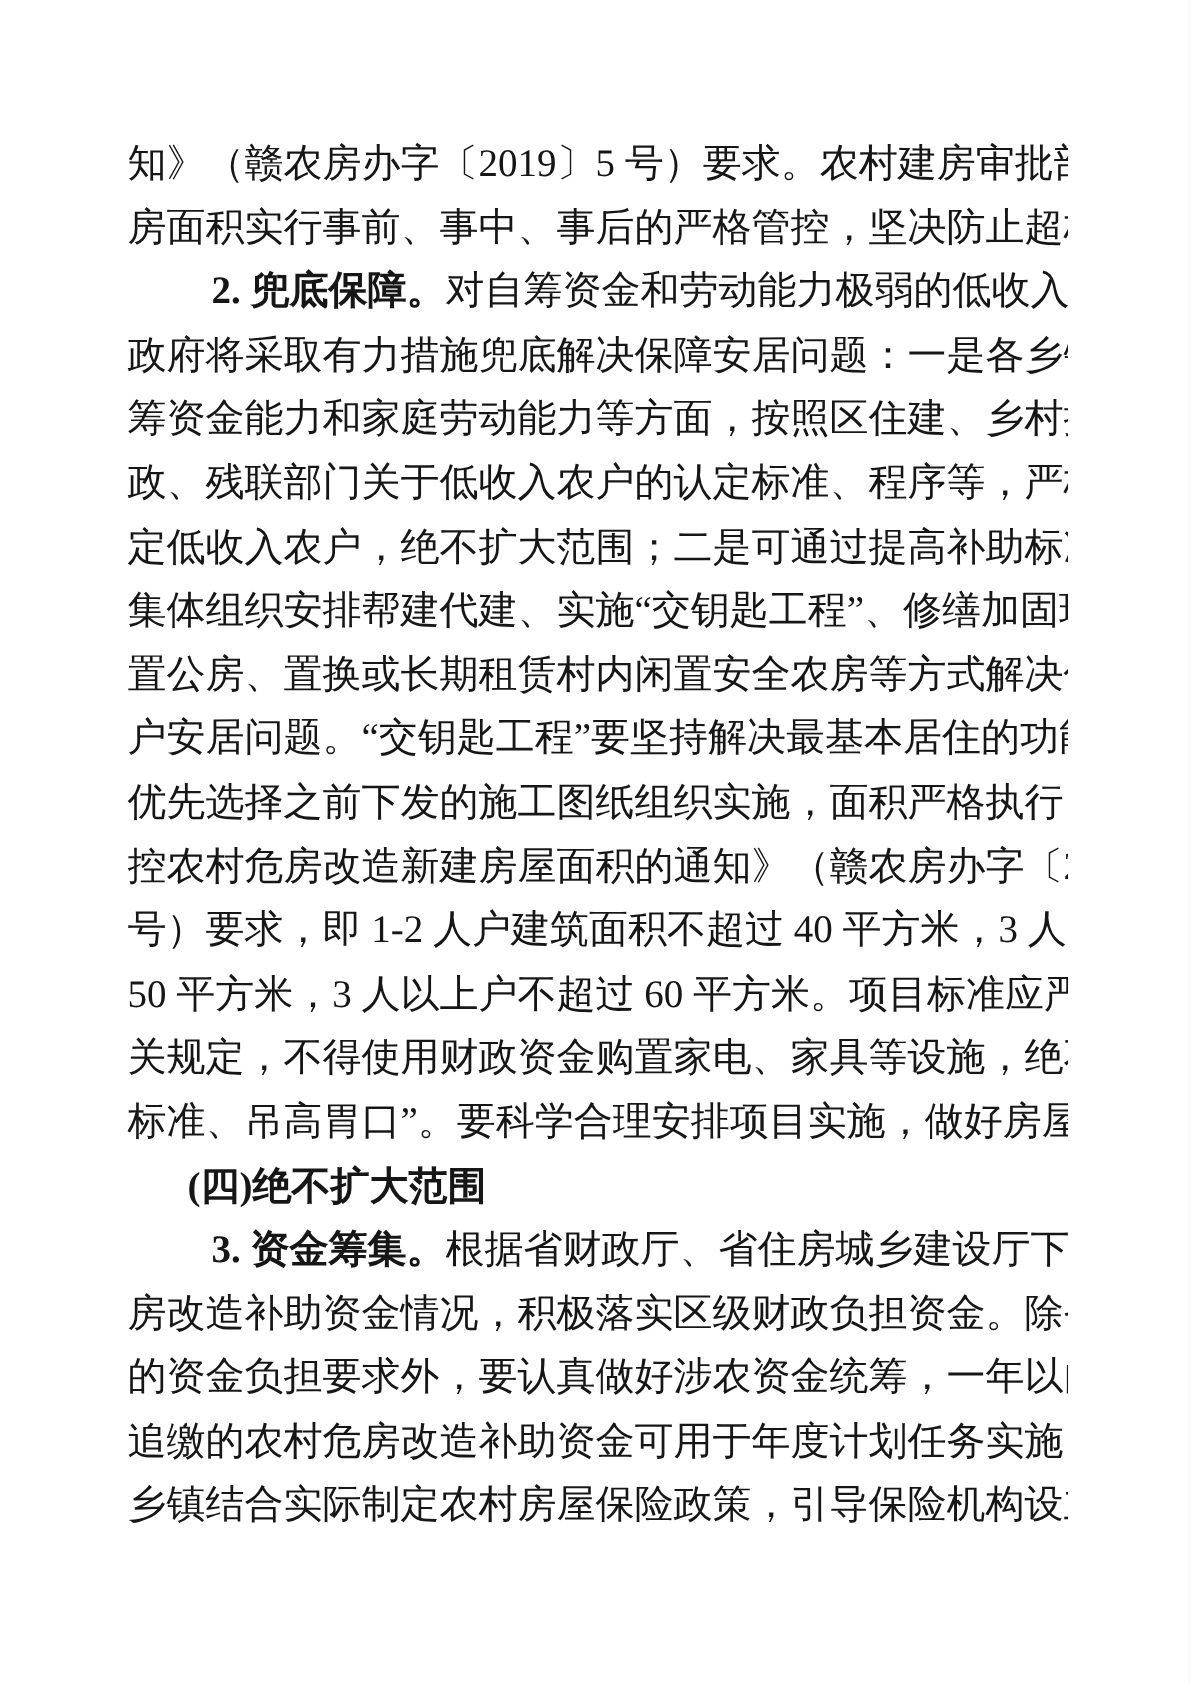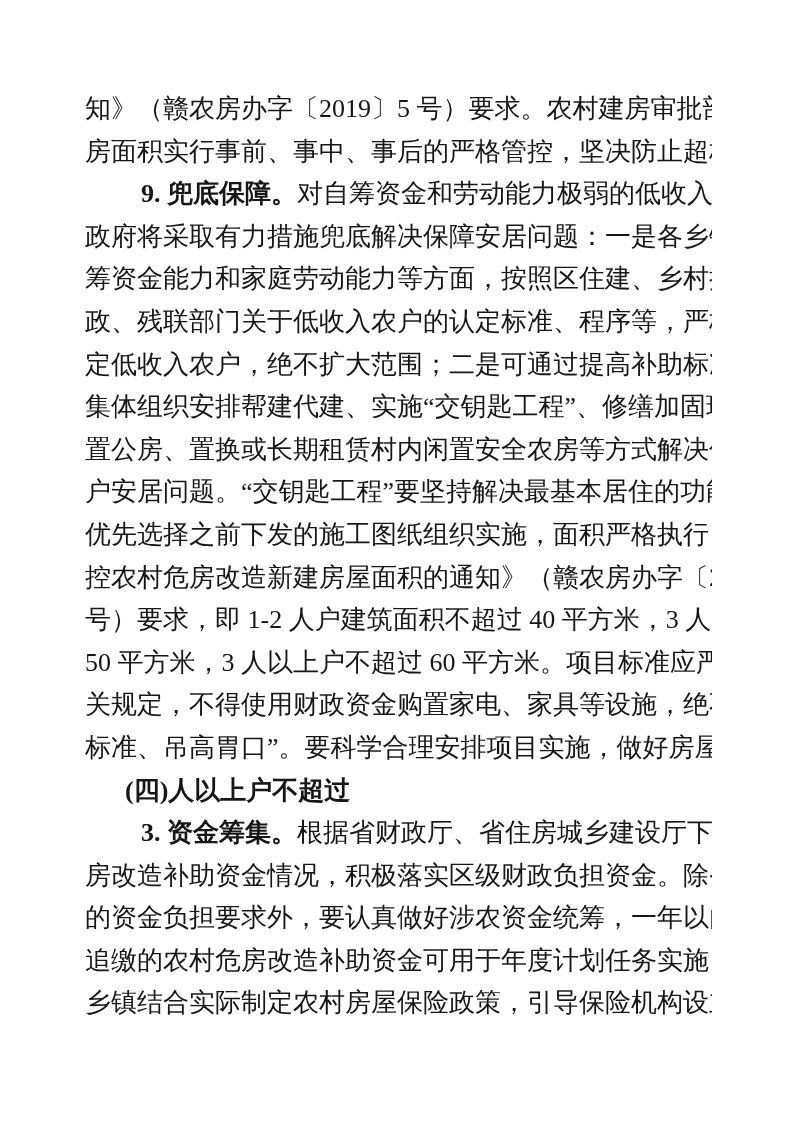--- a/index.html
+++ b/index.html
@@ -43,34 +43,34 @@
   .line.indent-heading{ text-indent: 40px; }
   .b { font-weight: 700; }
 </style>
 </head>
 <body>
 
 <div class="page" style="background: rgb(255, 255, 255);">
   <div class="text-block" style="color: rgb(22, 22, 22);">
       <div class="line"><span class="">知》（赣农房办字〔2019〕5 号）要求。农村建房审批部门要对建</span></div>
       <div class="line"><span class="">房面积实行事前、事中、事后的严格管控，坚决防止超标准建房。</span></div>
-      <div class="line indent-para"><span class="b">9. 兜底保障。</span><span class="">对自筹资金和劳动能力极弱的低收入农户，区</span></div>
+      <div class="line indent-para"><span class="b">2. 兜底保障。</span><span class="">对自筹资金和劳动能力极弱的低收入农户，区</span></div>
       <div class="line"><span class="">政府将采取有力措施兜底解决保障安居问题：一是各乡镇要从自</span></div>
       <div class="line"><span class="">筹资金能力和家庭劳动能力等方面，按照区住建、乡村振兴、民</span></div>
       <div class="line"><span class="">政、残联部门关于低收入农户的认定标准、程序等，严格精准认</span></div>
       <div class="line"><span class="">定低收入农户，绝不扩大范围；二是可通过提高补助标准、由村</span></div>
       <div class="line"><span class="">集体组织安排帮建代建、实施“交钥匙工程”、修缮加固现有闲</span></div>
       <div class="line"><span class="">置公房、置换或长期租赁村内闲置安全农房等方式解决低收入农</span></div>
       <div class="line"><span class="">户安居问题。“交钥匙工程”要坚持解决最基本居住的功能定位，</span></div>
       <div class="line"><span class="">优先选择之前下发的施工图纸组织实施，面积严格执行《关于严</span></div>
       <div class="line"><span class="">控农村危房改造新建房屋面积的通知》（赣农房办字〔2019〕5</span></div>
       <div class="line"><span class="">号）要求，即 1-2 人户建筑面积不超过 40 平方米，3 人户不超过</span></div>
       <div class="line"><span class="">50 平方米，3 人以上户不超过 60 平方米。项目标准应严格执行相</span></div>
       <div class="line"><span class="">关规定，不得使用财政资金购置家电、家具等设施，绝不“拔高</span></div>
       <div class="line"><span class="">标准、吊高胃口”。要科学合理安排项目实施，做好房屋流转。</span></div>
-      <div class="line indent-heading no-fill"><span class="b">(四)人以上户不超过</span></div>
+      <div class="line indent-heading no-fill"><span class="b">(四)绝不扩大范围</span></div>
       <div class="line indent-para"><span class="b">3. 资金筹集。</span><span class="">根据省财政厅、省住房城乡建设厅下达农村危</span></div>
       <div class="line"><span class="">房改造补助资金情况，积极落实区级财政负担资金。除省级明确</span></div>
       <div class="line"><span class="">的资金负担要求外，要认真做好涉农资金统筹，一年以内结转和</span></div>
       <div class="line"><span class="">追缴的农村危房改造补助资金可用于年度计划任务实施，鼓励各</span></div>
       <div class="line"><span class="">乡镇结合实际制定农村房屋保险政策，引导保险机构设立“农村</span></div>
     </div>
 </div>
 
 </body></html>

